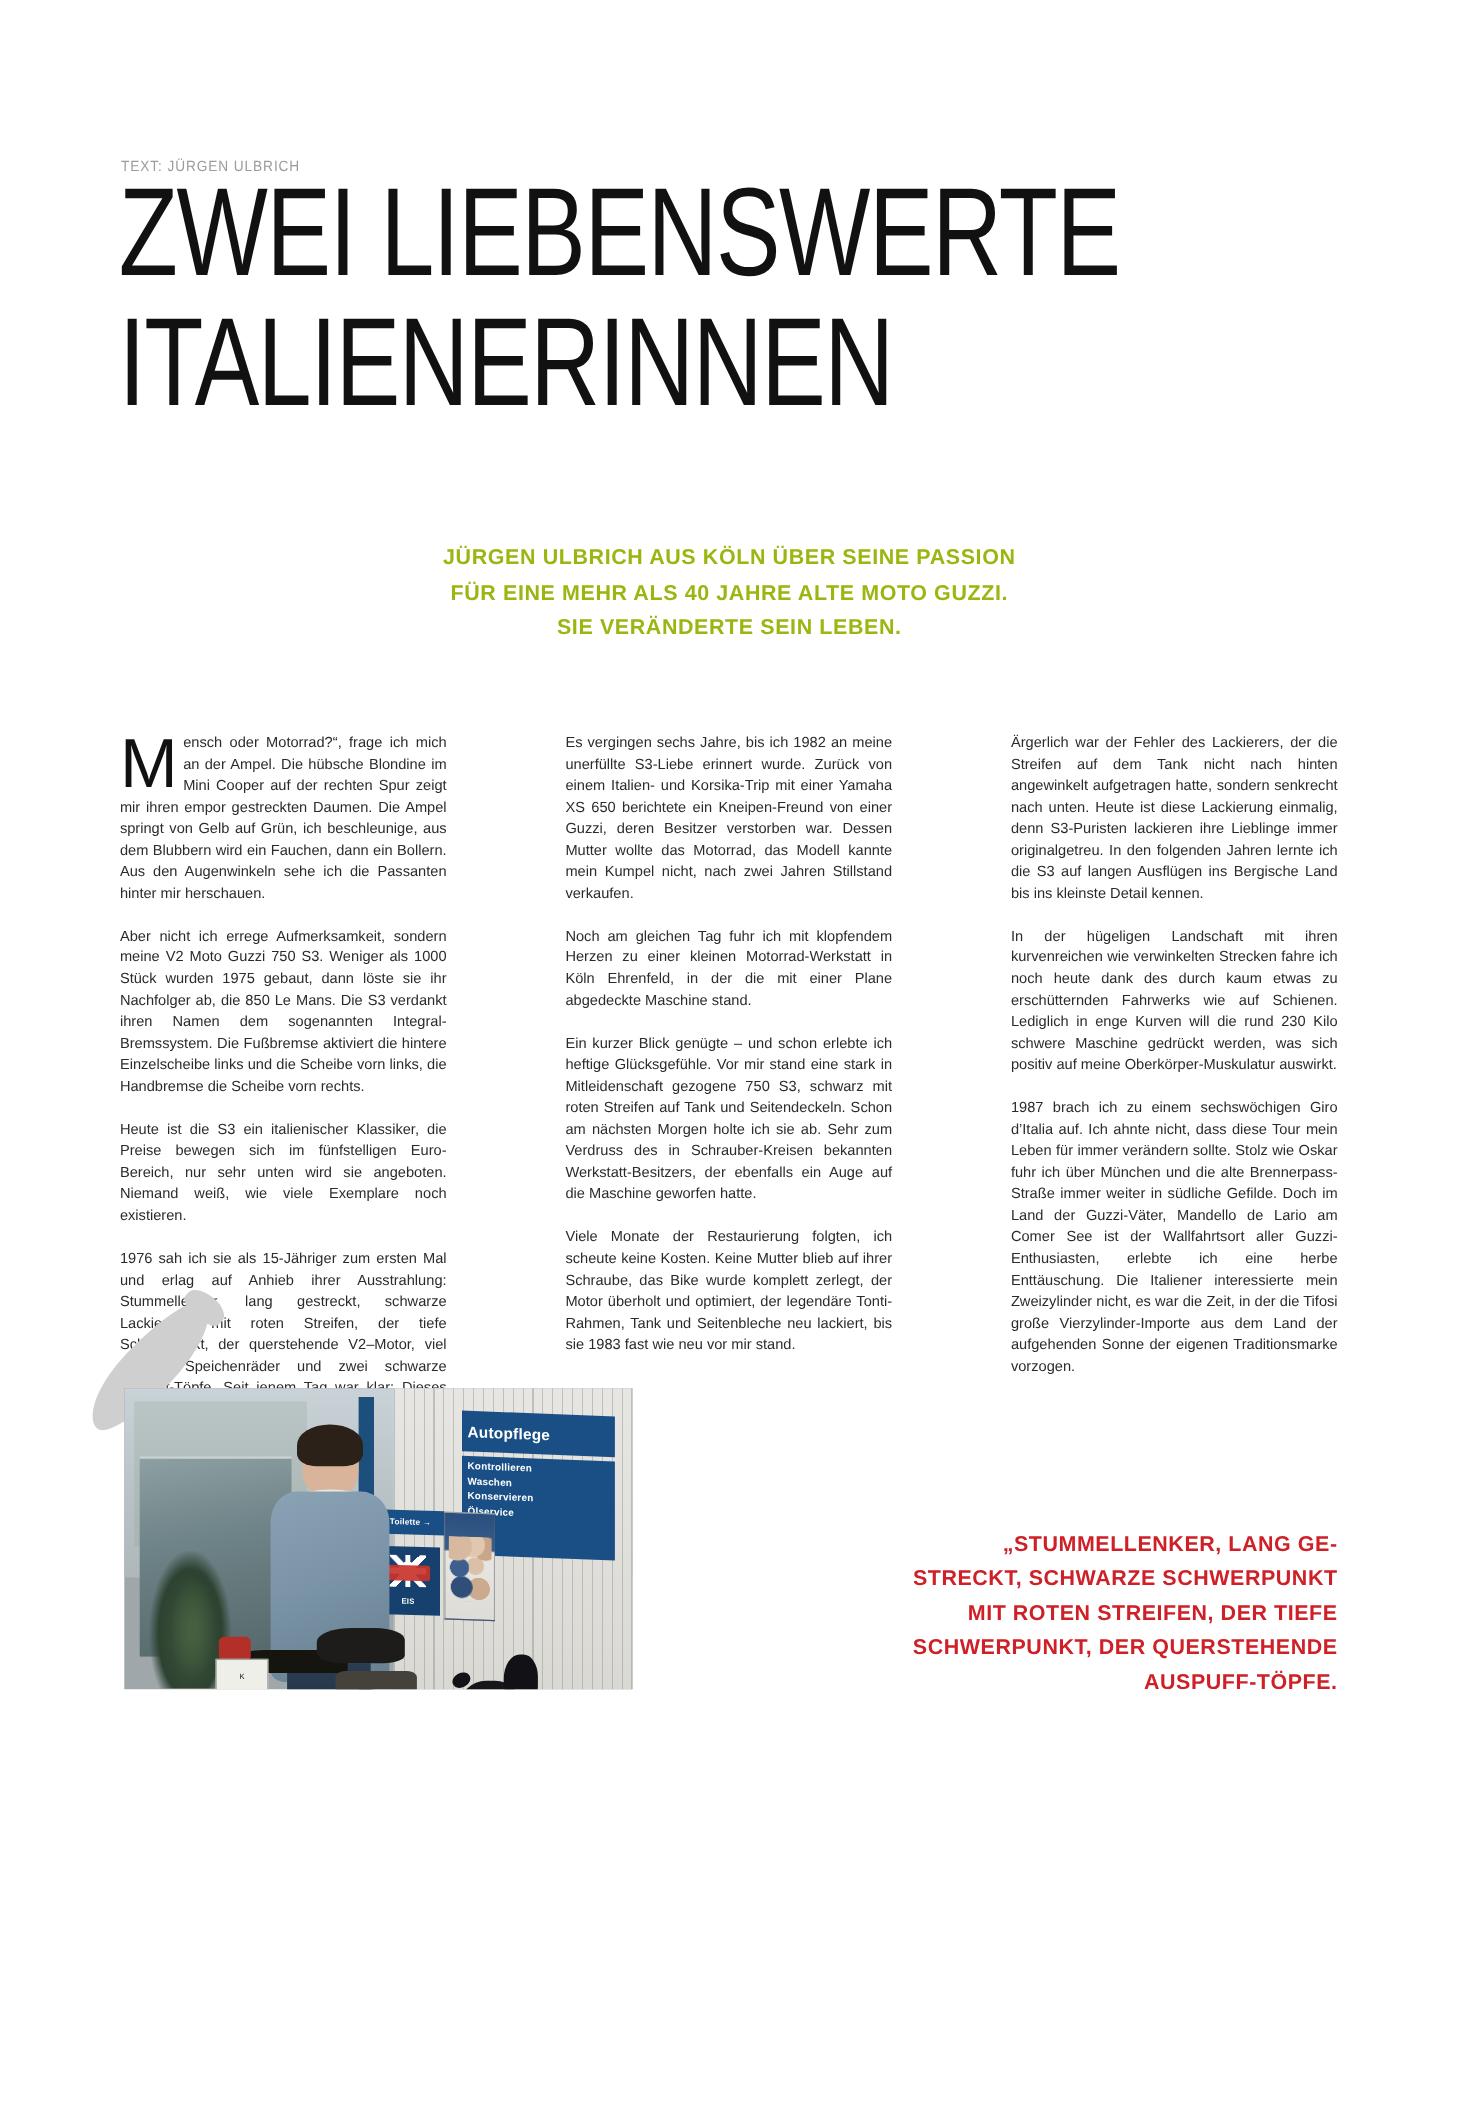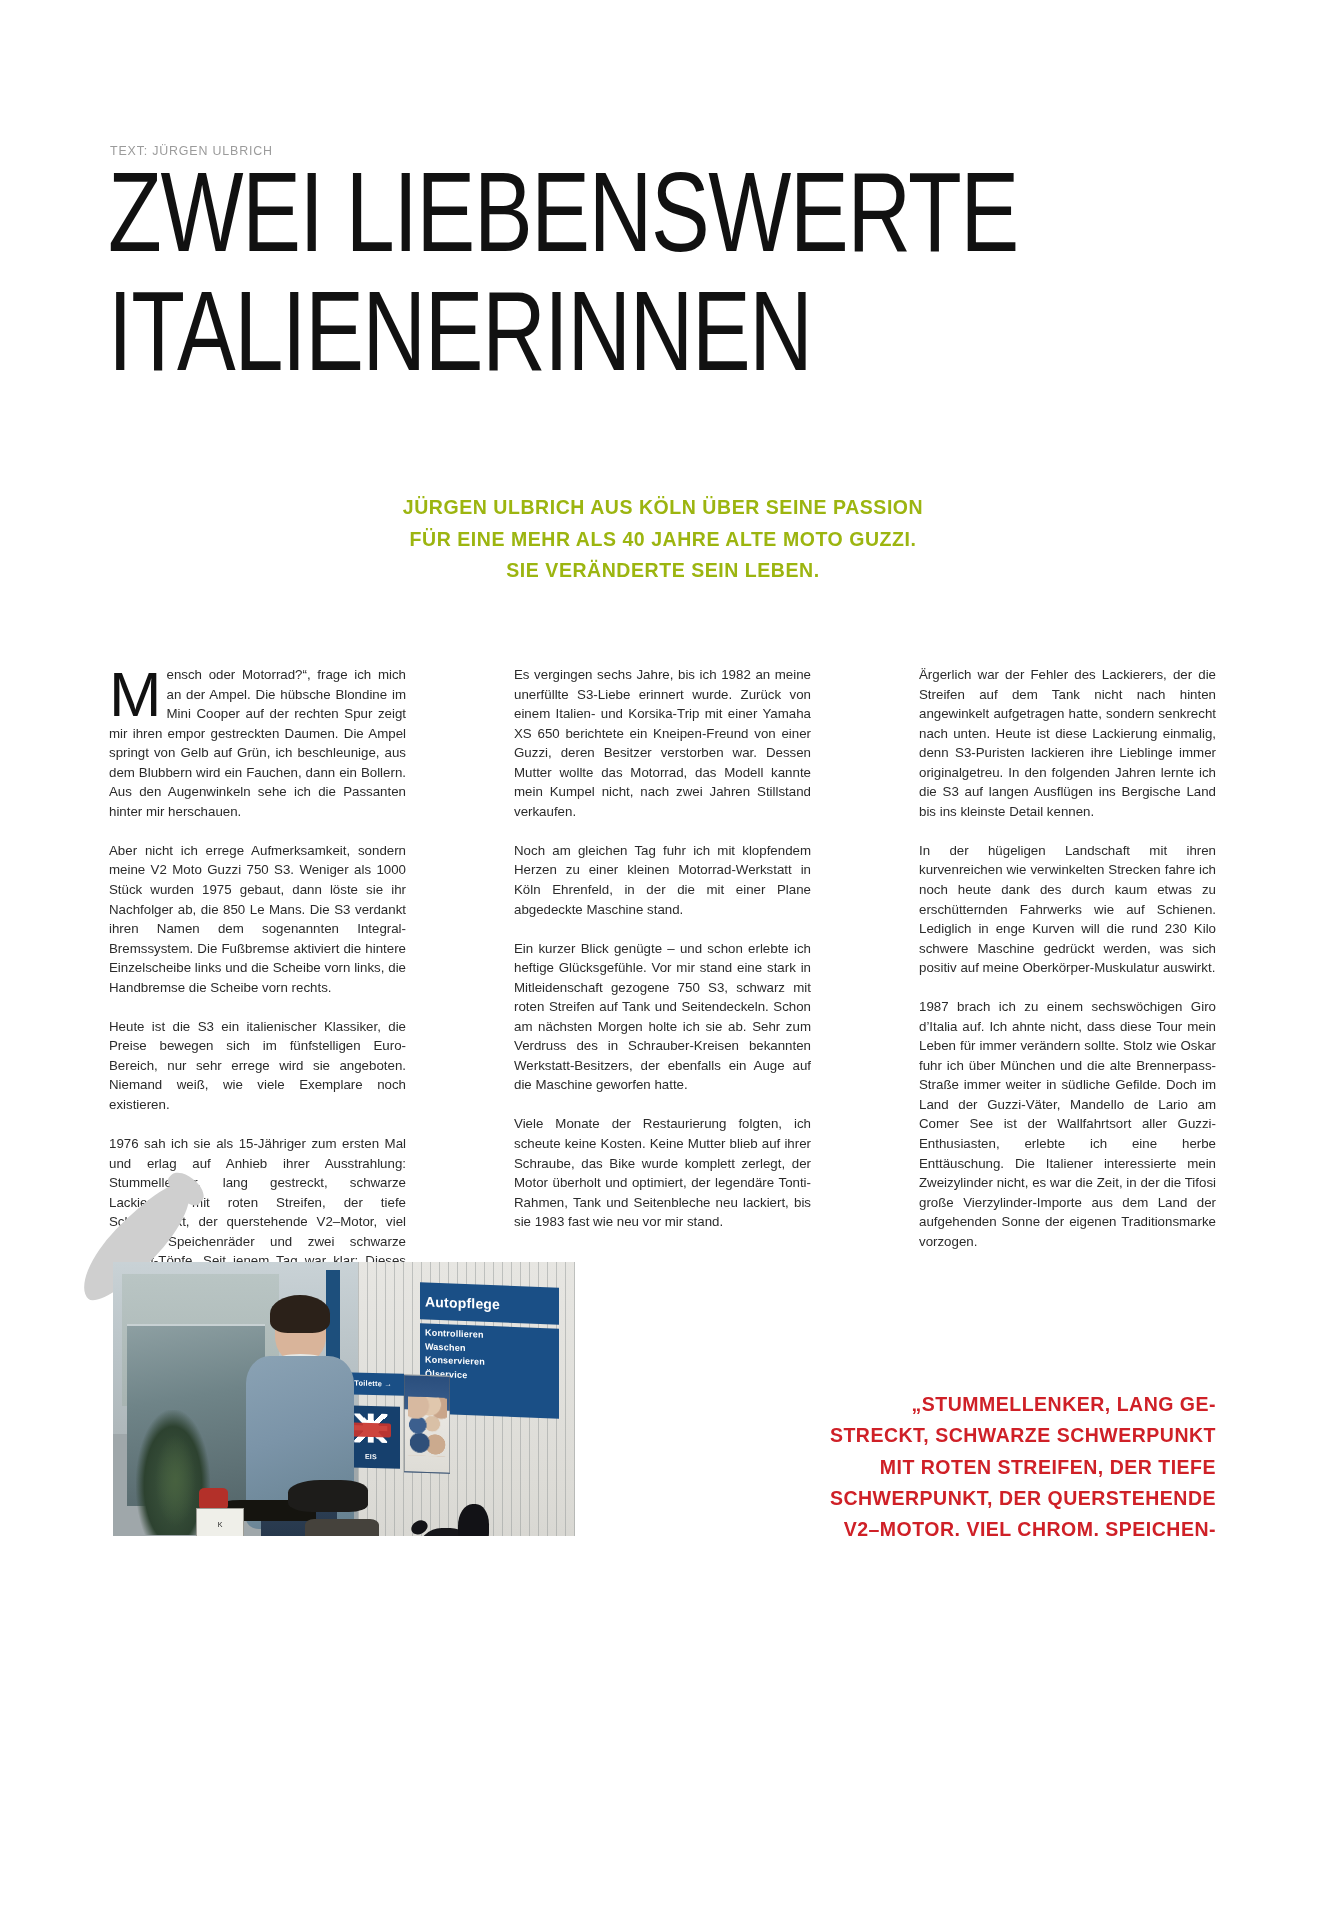--- a/index.html
+++ b/index.html
@@ -535,21 +535,21 @@
     <span>SIE VERÄNDERTE SEIN LEBEN.</span>
   </div>
 
   <div class="cols">
 
     <div class="col c1">
       <p class="dropcap-para">
         <span class="dropcap">M</span><span>ensch oder Motorrad?“, frage ich mich an der Ampel. Die hübsche Blondine im Mini Cooper auf der rechten Spur zeigt mir ihren empor gestreckten Daumen. Die Ampel springt von Gelb auf Grün, ich beschleunige, aus dem Blubbern wird ein Fauchen, dann ein Bollern. Aus den Augenwinkeln sehe ich die Passanten hinter mir herschauen.</span>
       </p>
       <p>Aber nicht ich errege Aufmerksamkeit, sondern meine V2 Moto Guzzi 750 S3. Weniger als 1000 Stück wurden 1975 gebaut, dann löste sie ihr Nachfolger ab, die 850 Le Mans. Die S3 verdankt ihren Namen dem sogenannten Integral-Bremssystem. Die Fußbremse aktiviert die hintere Einzelscheibe links und die Scheibe vorn links, die Handbremse die Scheibe vorn rechts.</p>
-      <p>Heute ist die S3 ein italienischer Klassiker, die Preise bewegen sich im fünfstelligen Euro-Bereich, nur sehr errege wird sie angeboten. Niemand weiß, wie viele Exemplare noch existieren.</p>
+      <p>Heute ist die S3 ein italienischer Klassiker, die Preise bewegen sich im fünfstelligen Euro-Bereich, nur sehr unten wird sie angeboten. Niemand weiß, wie viele Exemplare noch existieren.</p>
       <p>1976 sah ich sie als 15-Jähriger zum ersten Mal und erlag auf Anhieb ihrer Ausstrahlung: Stummellenker, lang gestreckt, schwarze Lackierung mit roten Streifen, der tiefe Schwerpunkt, der querstehende V2–Motor, viel Chrom, Speichenräder und zwei schwarze Auspuff-Töpfe. Seit jenem Tag war klar: Dieses Bike muss ich haben.</p>
     </div>
 
     <div class="col c2">
       <p>Es vergingen sechs Jahre, bis ich 1982 an meine unerfüllte S3-Liebe erinnert wurde. Zurück von einem Italien- und Korsika-Trip mit einer Yamaha XS 650 berichtete ein Kneipen-Freund von einer Guzzi, deren Besitzer verstorben war. Dessen Mutter wollte das Motorrad, das Modell kannte mein Kumpel nicht, nach zwei Jahren Stillstand verkaufen.</p>
       <p>Noch am gleichen Tag fuhr ich mit klopfendem Herzen zu einer kleinen Motorrad-Werkstatt in Köln Ehrenfeld, in der die mit einer Plane abgedeckte Maschine stand.</p>
       <p>Ein kurzer Blick genügte – und schon erlebte ich heftige Glücksgefühle. Vor mir stand eine stark in Mitleidenschaft gezogene 750 S3, schwarz mit roten Streifen auf Tank und Seitendeckeln. Schon am nächsten Morgen holte ich sie ab. Sehr zum Verdruss des in Schrauber-Kreisen  bekannten Werkstatt-Besitzers, der ebenfalls ein Auge auf die Maschine geworfen hatte.</p>
       <p>Viele Monate der Restaurierung folgten, ich scheute keine Kosten. Keine Mutter blieb auf ihrer Schraube, das Bike wurde komplett zerlegt, der Motor überholt und optimiert, der legendäre Tonti-Rahmen, Tank und Seitenbleche neu lackiert, bis sie 1983 fast wie neu vor mir stand.</p>
     </div>
 
@@ -622,19 +622,18 @@
     </div>
   </div>
 
   <div class="brush brush-bottom"></div>
 
   <div class="pullquote">
     <span>„STUMMELLENKER, LANG GE-</span>
     <span>STRECKT, SCHWARZE SCHWERPUNKT</span>
     <span>MIT ROTEN STREIFEN, DER TIEFE</span>
     <span>SCHWERPUNKT, DER QUERSTEHENDE</span>
-    <span>V2–MOTOR, VIEL CHROM, SPEICHEN-</span>
     <span>AUSPUFF-TÖPFE.</span>
     <span>RÄDER UND ZWEI SCHWARZE</span>
     <span>SEIT JENEM TAG WAR KLAR:</span>
   </div>
 
 </div>
 
 </body></html>

